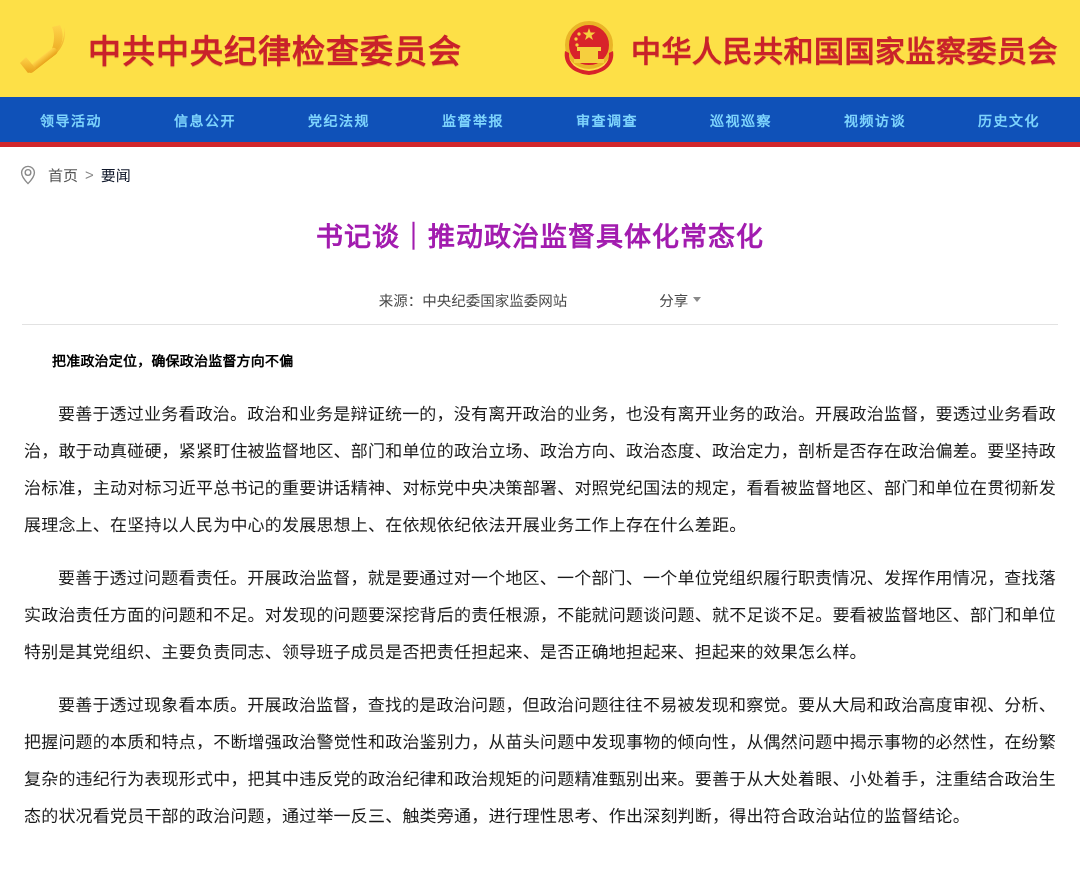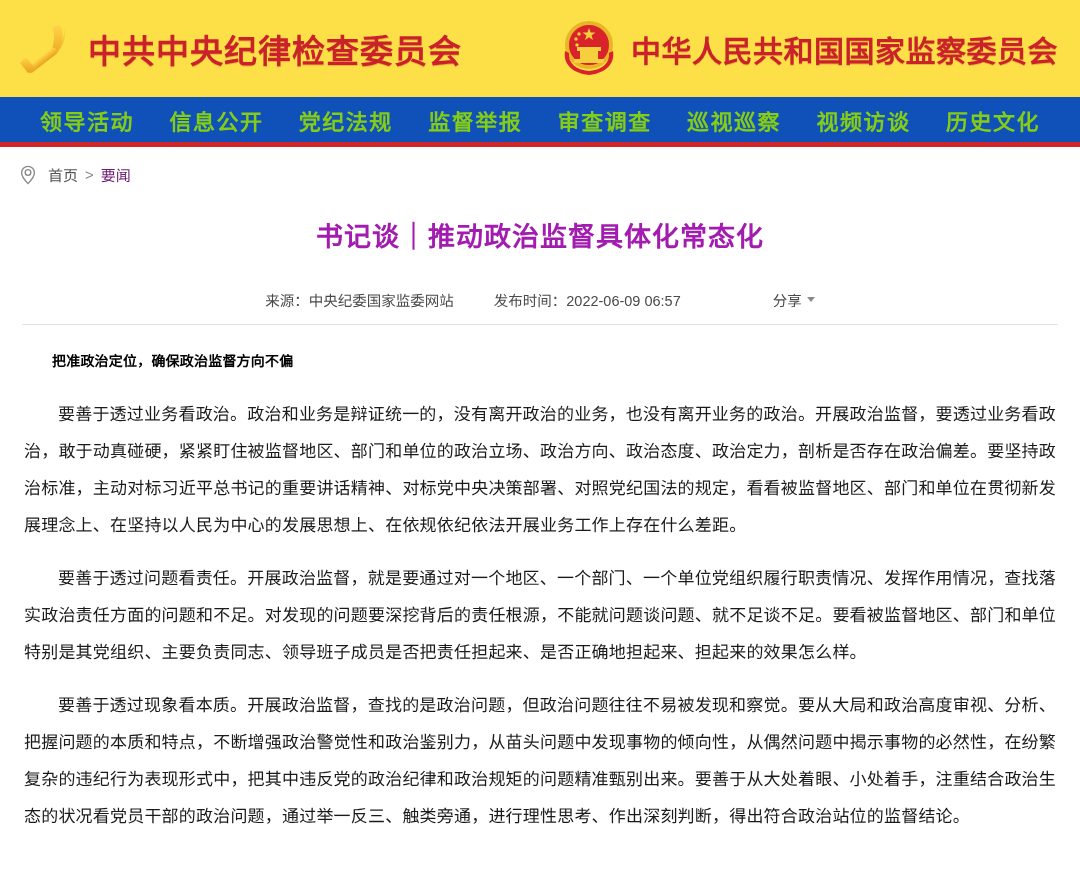--- a/index.html
+++ b/index.html
@@ -41,43 +41,43 @@
     width: 1080px;
     height: 50px;
     background: #0f51b8;
     border-bottom: 5px solid #d0262b;
     display: flex;
     align-items: center;
     justify-content: space-between;
     padding: 0 40px;
   }
   .nav-item {
-    color: #84cc16;
+    color: #7dd3fc;
     font-family: "Liberation Serif", "DejaVu Serif", serif;
     font-weight: 700;
-    font-size: 22px;
+    font-size: 14px;
     letter-spacing: 1.5px;
     white-space: nowrap;
     cursor: pointer;
     text-decoration: none;
   }
 
   
   .breadcrumb {
     height: 55px;
     display: flex;
     align-items: center;
     padding-left: 17px;
     font-size: 15px;
     color: #555555;
   }
   .pin-icon { width: 22px; height: 22px; margin-right: 9px; flex: 0 0 22px; }
   .crumb-link { color: #555555; text-decoration: none; cursor: pointer; }
   .crumb-sep { margin: 0 7px; color: #888888; }
-  .crumb-current { color: #701a75; }
+  .crumb-current { color: #0f172a; }
 
   
   .article { padding: 0 22px; }
   .article-title {
     text-align: center;
     font-family: "Liberation Sans", "DejaVu Sans", sans-serif;
     font-weight: 700;
     font-size: 27px;
     color: #a21caf;
     letter-spacing: 1px;
@@ -200,21 +200,20 @@
   <span class="crumb-sep">&gt;</span>
   <span class="crumb-current">要闻</span>
 </div>
 
 <article class="article">
 
   <h1 class="article-title">书记谈｜推动政治监督具体化常态化</h1>
 
   <div class="meta-row">
     <span class="meta-item">来源：中央纪委国家监委网站</span>
-    <span class="meta-item">发布时间：2022-06-09 06:57</span>
     <span class="share-box">
       <span>分享</span>
       <span class="caret"></span>
     </span>
   </div>
 
   <div class="divider"></div>
 
   <div class="body-text">
     <p class="subhead">把准政治定位，确保政治监督方向不偏</p>

